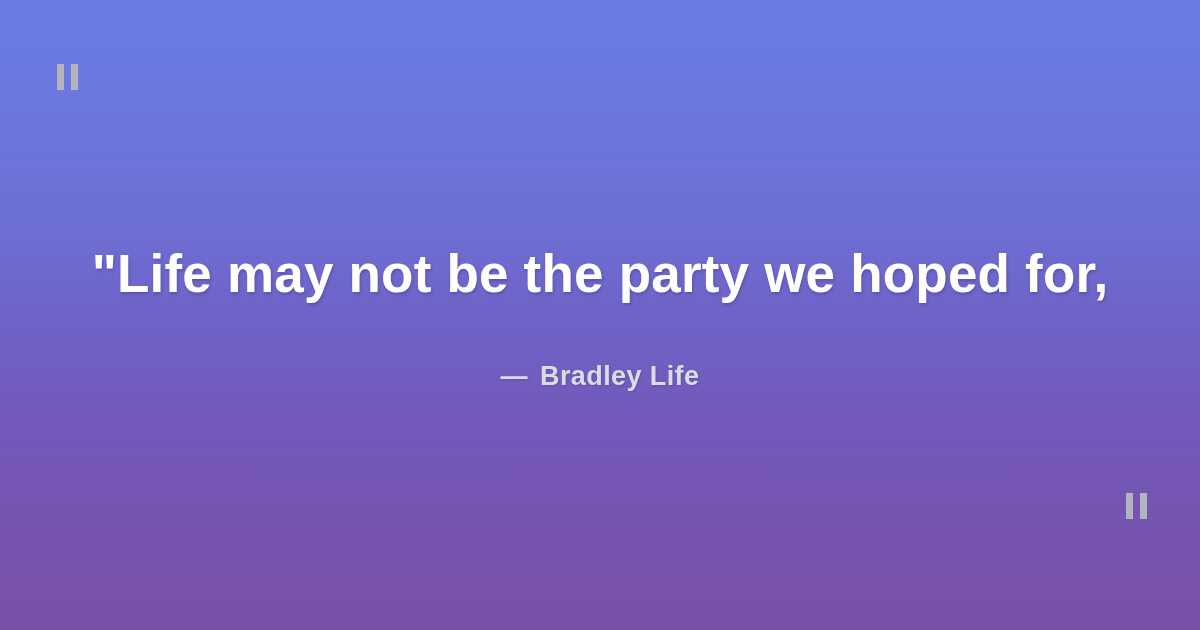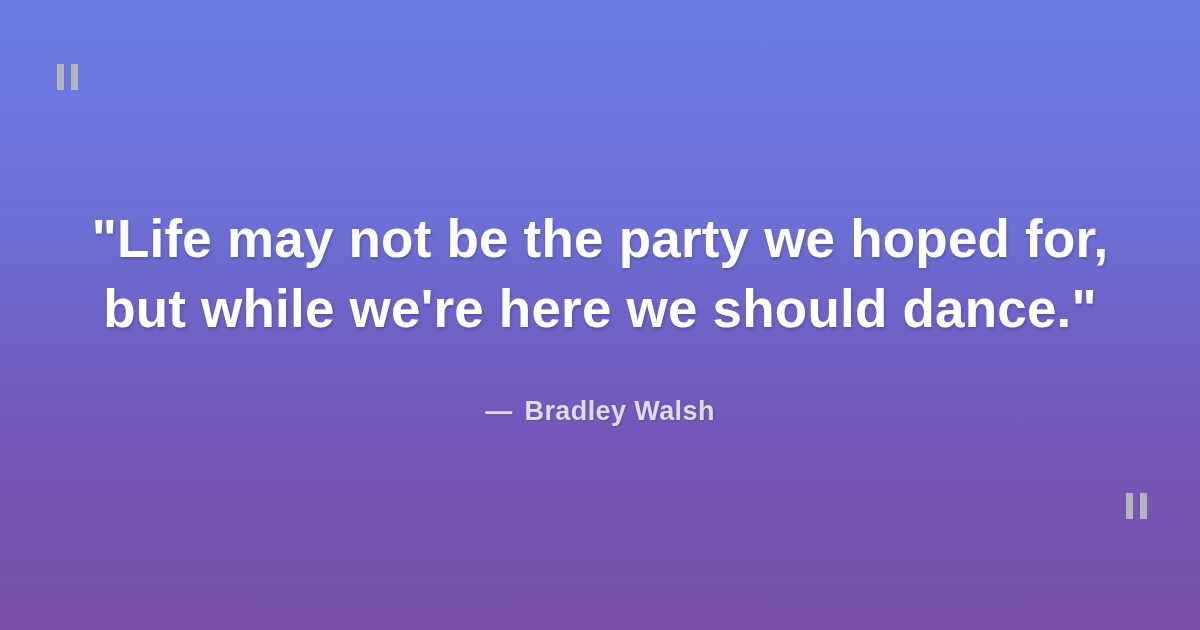--- a/index.html
+++ b/index.html
@@ -107,25 +107,24 @@
 <div id="quote-card">
 
   <div class="quote-glyph" id="quote-mark-top">
     <span class="bar"></span>
     <span class="bar"></span>
   </div>
 
   <div id="content">
     <div id="quote-text">
       <div>"Life may not be the party we hoped for,</div>
-      <div>but while we're here we should dance."</div>
     </div>
 
     <div id="author-line">
-      <span class="dash">—</span><span>Bradley Walsh</span>
+      <span class="dash">—</span><span>Bradley Life</span>
     </div>
   </div>
 
   <div class="quote-glyph" id="quote-mark-bottom">
     <span class="bar"></span>
     <span class="bar"></span>
   </div>
 
 
 </div>

